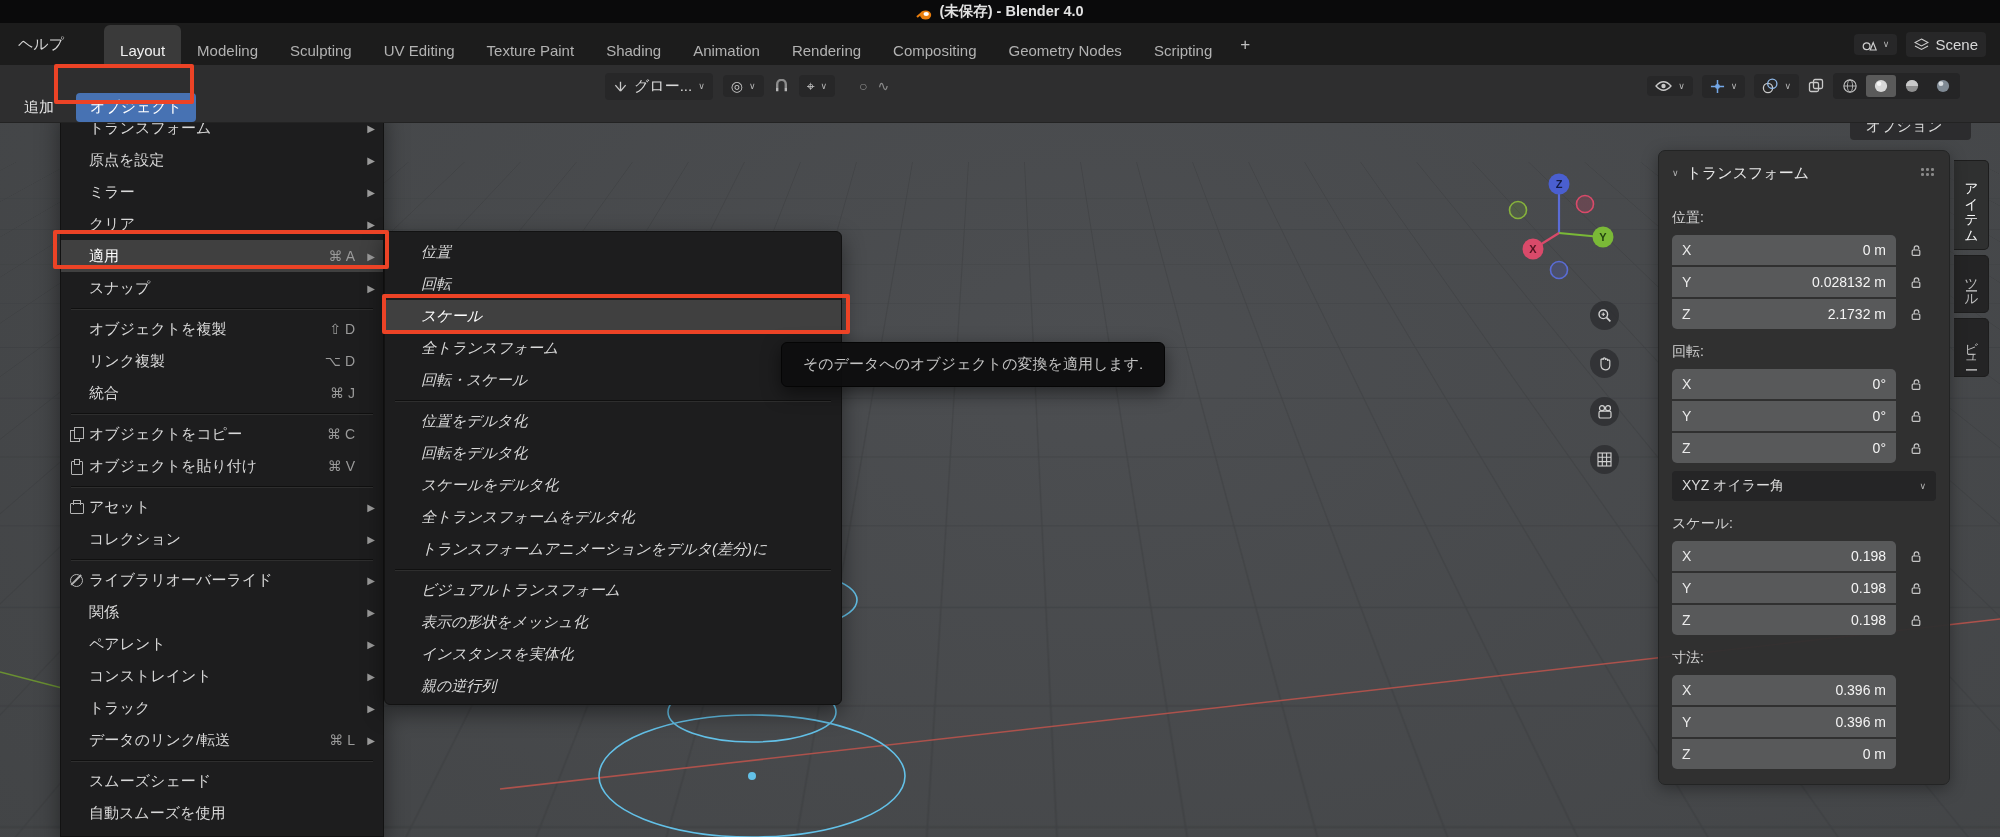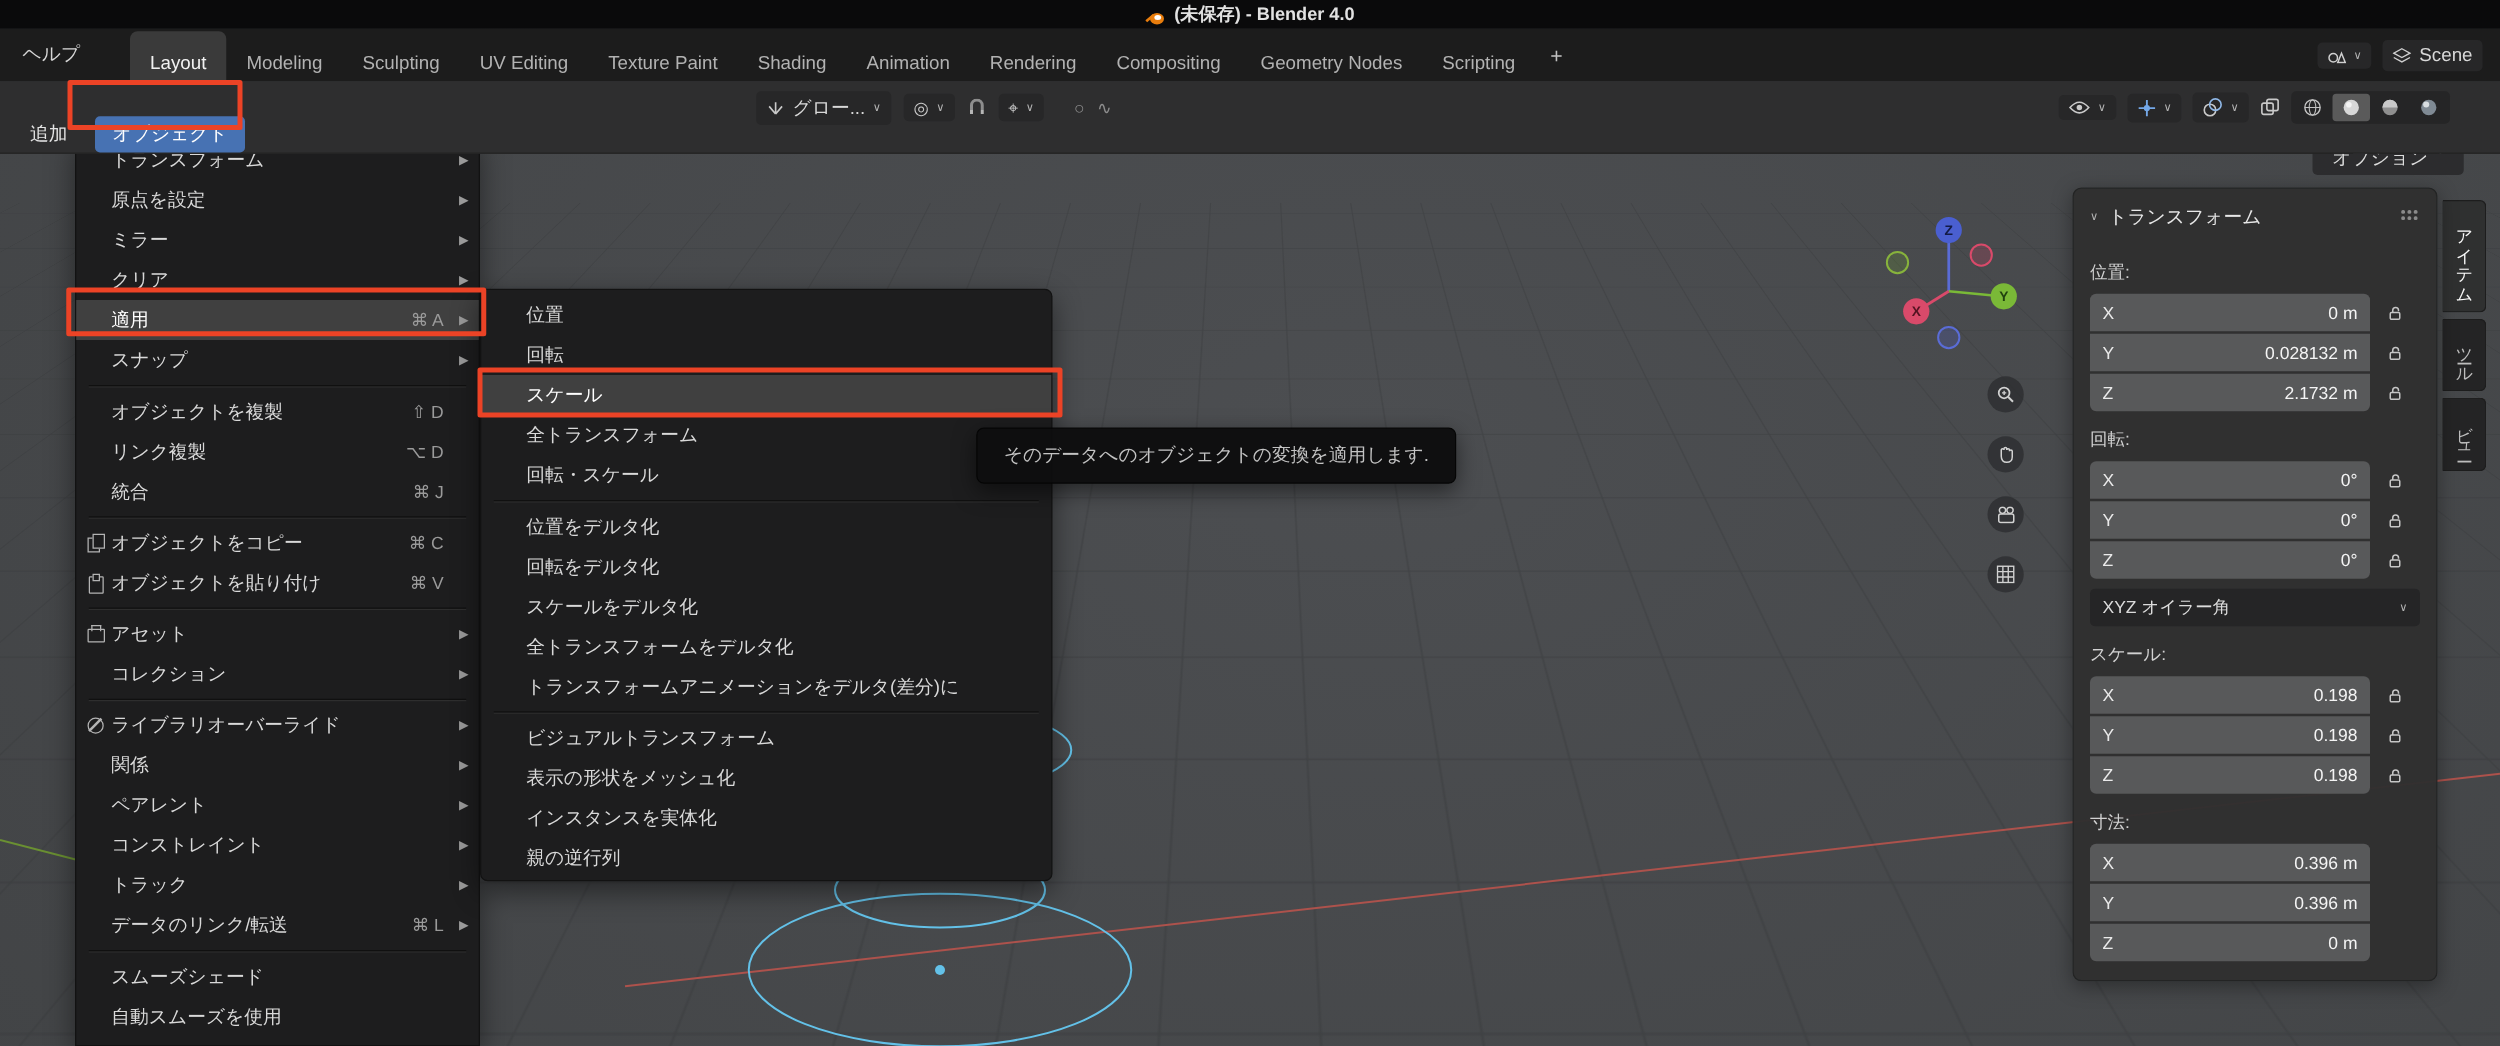--- a/index.html
+++ b/index.html
@@ -42,21 +42,21 @@
       repeating-linear-gradient(0deg, rgba(52,54,56,.8) 0 1px, transparent 1px 56px),
       repeating-linear-gradient(90deg, rgba(52,54,56,.8) 0 1px, transparent 1px 56px);
     transform:perspective(1000px) rotateX(63deg); transform-origin:50% 0%; opacity:.45; }
   .scene-svg { position:absolute; left:0; top:0; z-index:2; }
   .axis-gizmo { position:absolute; left:1499px; top:173px; z-index:12; }
   .navbtn { position:absolute; left:1590px; width:29px; height:29px; border-radius:50%; background:rgba(44,45,47,.78); display:flex; align-items:center; justify-content:center; z-index:12; }
   
   .menu { position:absolute; left:60px; top:107px; width:324px; height:730px; background:#1d1d1e; border:1px solid #121212; box-shadow:0 8px 22px rgba(0,0,0,.45); z-index:20; padding-top:4px; }
   .submenu { position:absolute; left:384px; top:231px; width:458px; height:474px; background:#1d1d1e; border:1px solid #121212; border-radius:0 6px 6px 6px; box-shadow:0 8px 22px rgba(0,0,0,.45); z-index:21; padding-top:4px; }
   .menu-item { position:relative; height:32px; display:flex; align-items:center; padding:0 8px 0 28px; color:#d9d9d9; font-size:15px; white-space:nowrap; }
-  .submenu .menu-item { padding-left:36px; }
+  .submenu .menu-item { padding-left:36px;font-style:italic; }
   .menu-item .sc { margin-left:auto; color:#9a9a9a; font-size:14px; padding-right:4px; }
   .menu-item .arr { width:16px; text-align:right; color:#9a9a9a; font-size:10px; }
   .menu-item.hl { background:#404040; color:#ffffff; }
   .msep { height:9px; margin:0 2px; position:relative; }
   .msep::after { content:""; position:absolute; left:8px; right:8px; top:4px; height:1px; background:#101010; box-shadow:0 1px 0 #2e2e2e; }
   .mi { position:absolute; left:7px; top:8px; width:16px; height:16px; }
   .mi.copy::before { content:""; position:absolute; left:2px; top:4px; width:8px; height:10px; border:1.4px solid #b4b4b4; }
   .mi.copy::after { content:""; position:absolute; left:6px; top:1px; width:8px; height:10px; border:1.4px solid #b4b4b4; background:#1d1d1e; }
   .mi.paste::before { content:""; position:absolute; left:3px; top:3px; width:10px; height:12px; border:1.4px solid #b4b4b4; border-radius:1px; }
   .mi.paste::after { content:""; position:absolute; left:6px; top:1px; width:4px; height:4px; border:1.4px solid #b4b4b4; background:#1d1d1e; }

